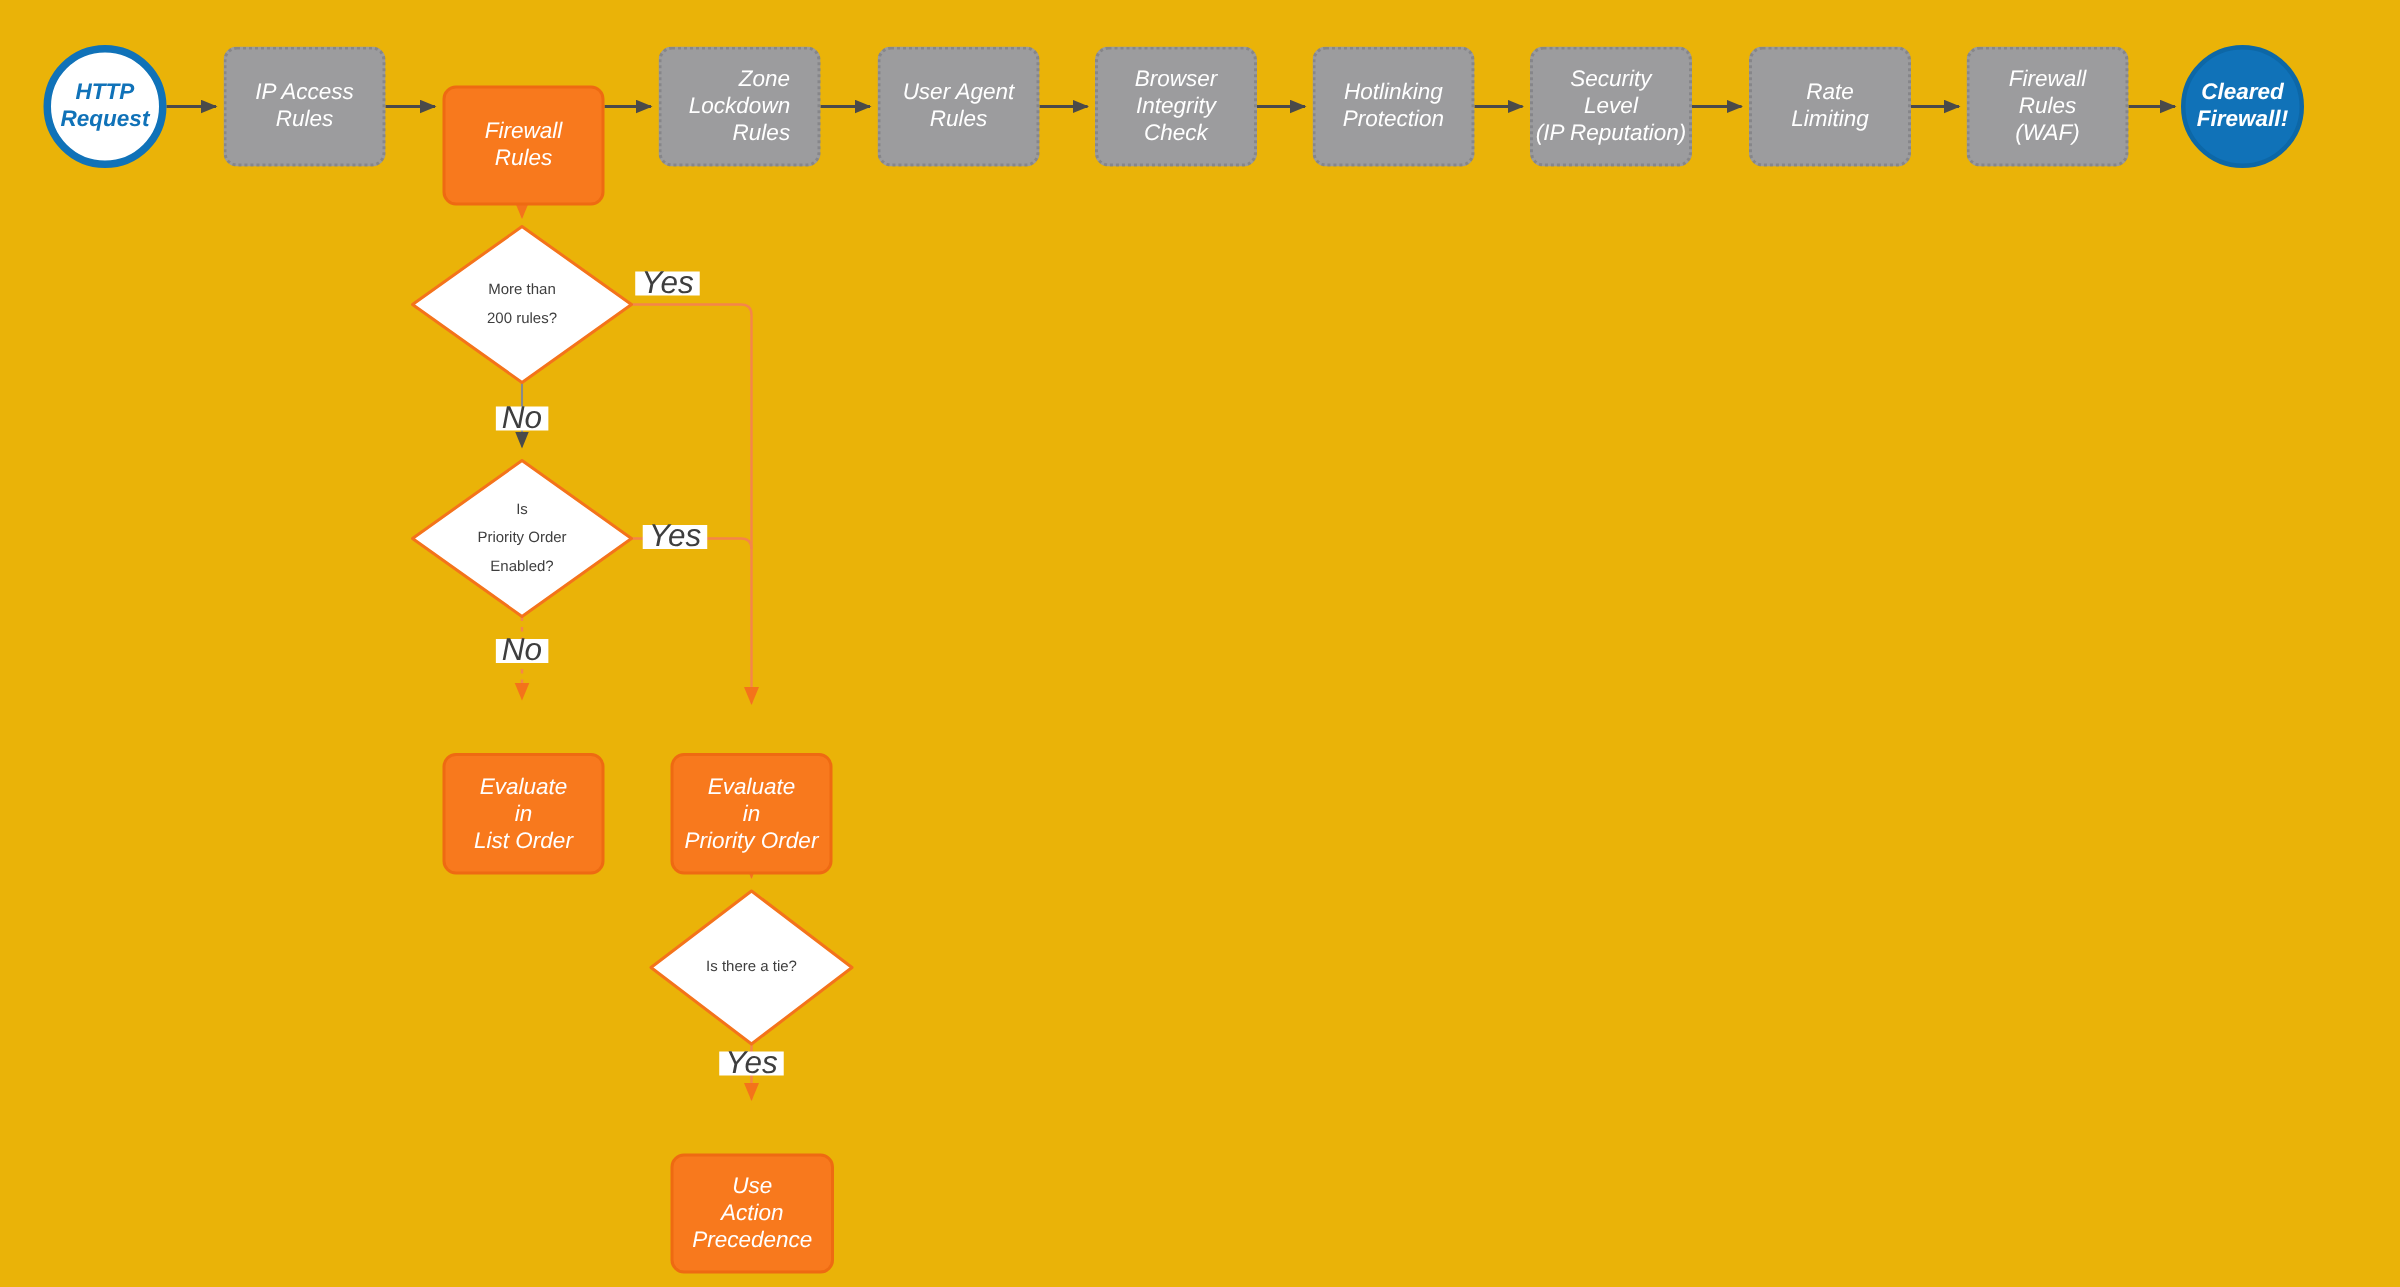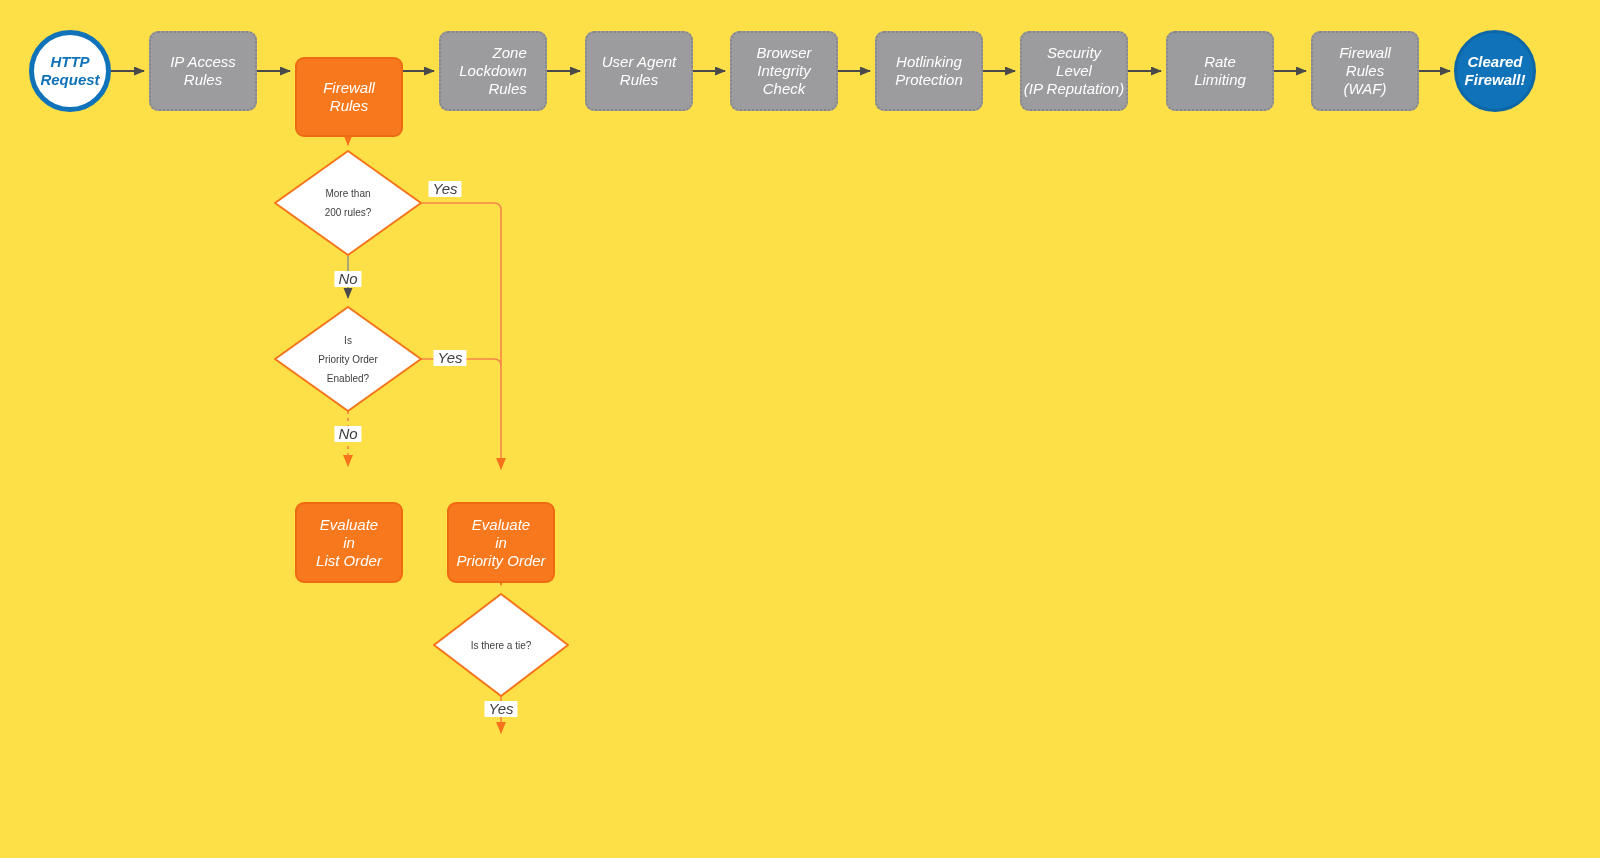--- a/index.html
+++ b/index.html
@@ -1,17 +1,17 @@
 <!DOCTYPE html>
 <html><head>
 <meta charset="utf-8">
 <style>
   html,body{margin:0;padding:0;background:#ffffff;}
   .canvas{
-    position:relative;width:1600px;height:858px;background:#fde047;
+    position:relative;width:1600px;height:858px;background:#eab308;
     font-family:"Liberation Sans",sans-serif;overflow:hidden;
   }
   .wires{position:absolute;left:0;top:0;width:1600px;height:858px;}
   .node{
     position:absolute;box-sizing:border-box;
     display:flex;align-items:center;justify-content:center;
     text-align:center;white-space:pre-line;
     font-size:15px;line-height:18px;font-style:italic;color:#ffffff;
   }
   .box{width:108px;height:80px;top:31px;border-radius:9px;}
@@ -20,21 +20,21 @@
   .circle{width:82px;height:82px;top:30px;border-radius:50%;font-weight:bold;}
   .start{background:#ffffff;border:5px solid #1072B8;color:#1072B8;}
   .end{background:#1072B8;border:3px solid #0D67A6;color:#ffffff;}
   .dlabel{
     position:absolute;transform:translate(-50%,-50%);
     text-align:center;white-space:pre-line;
     font-size:10px;line-height:19px;color:#3E3E3E;font-style:normal;
   }
   .elabel{
     position:absolute;transform:translate(-50%,-50%);
-    font-size:15px;font-style:italic;color:#3E3E3E;
+    font-size:21px;font-style:italic;color:#3E3E3E;
     background:#ffffff;padding:0 4px;line-height:16px;
   }
 </style>
 </head>
 <body>
 
 <div class="canvas">
 
   <svg class="wires" viewBox="0 0 1600 858" xmlns="http://www.w3.org/2000/svg">
     <defs>
@@ -130,20 +130,25 @@
   <div class="node orangebox" style="left:295px;top:476px;width:108px;height:81px;border-radius:9px;">
     <span>Evaluate
 in
 List Order</span>
   </div>
   <div class="node orangebox" style="left:447px;top:476px;width:108px;height:81px;border-radius:9px;">
     <span>Evaluate
 in
 Priority Order</span>
   </div>
+  <div class="node orangebox" style="left:447px;top:743px;width:109px;height:80px;border-radius:9px;">
+    <span>Use
+Action
+Precedence</span>
+  </div>
 
   <div class="dlabel" style="left:348px;top:203px;">More than
 200 rules?</div>
   <div class="dlabel" style="left:348px;top:359px;">Is
 Priority Order
 Enabled?</div>
   <div class="dlabel" style="left:501px;top:645px;">Is there a tie?</div>
 
   <div class="elabel" style="left:445px;top:189px;">Yes</div>
   <div class="elabel" style="left:348px;top:279px;">No</div>

